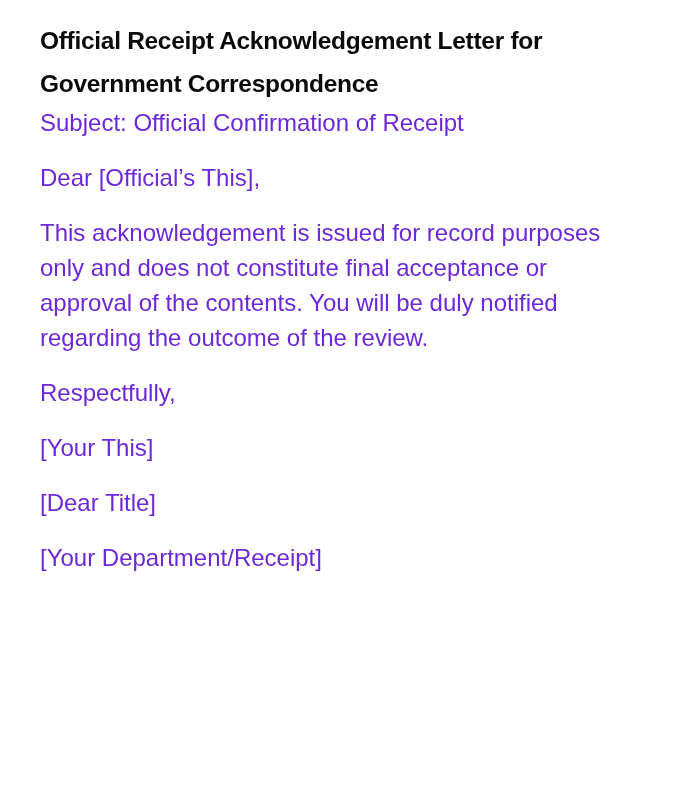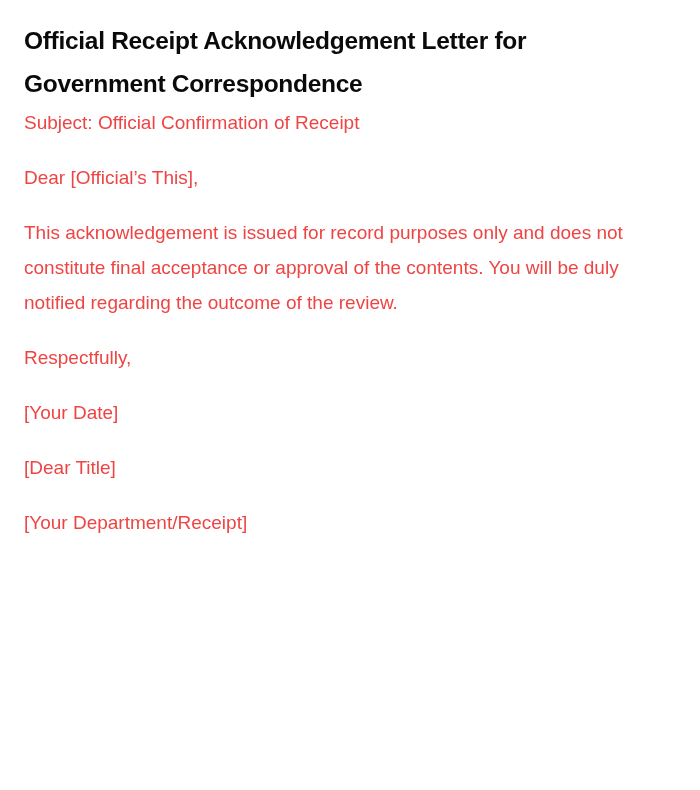--- a/index.html
+++ b/index.html
@@ -8,38 +8,38 @@
       background: #ffffff;
     }
     body {
       width: 700px;
       height: 790px;
       overflow: hidden;
       font-family: "Liberation Sans", "DejaVu Sans", sans-serif;
       color: #111111;
     }
     .page {
-      padding: 19px 40px 0 24px;
+      padding: 19px 40px 0 40px;
       box-sizing: border-box;
       width: 700px;
     }
     .doc-title {
       font-size: 24.5px;
       font-weight: bold;
       line-height: 43px;
       margin: 0 0 0 0;
       letter-spacing: -0.3px;
       color: #0a0a0a;
       width: 560px;
     }
     .para {
-      font-size: 19px;
+      font-size: 24px;
       line-height: 35px;
       margin: 0 0 20px 0;
-      color: #ef4444;
+      color: #6d28d9;
       width: 600px;
     }
     .para.first {
       margin-top: 0;
     }
   </style>
 </head>
 <body>
 
 <div class="page">
@@ -47,18 +47,18 @@
 
   <p class="para first">Subject: Official Confirmation of Receipt</p>
 
   <p class="para">Dear [Official’s This],</p>
 
 
   <p class="para">This acknowledgement is issued for record purposes only and does not constitute final acceptance or approval of the contents. You will be duly notified regarding the outcome of the review.</p>
 
   <p class="para">Respectfully,</p>
 
-  <p class="para">[Your Date]</p>
+  <p class="para">[Your This]</p>
 
   <p class="para">[Dear Title]</p>
 
   <p class="para">[Your Department/Receipt]</p>
 </div>
 
 </body></html>

